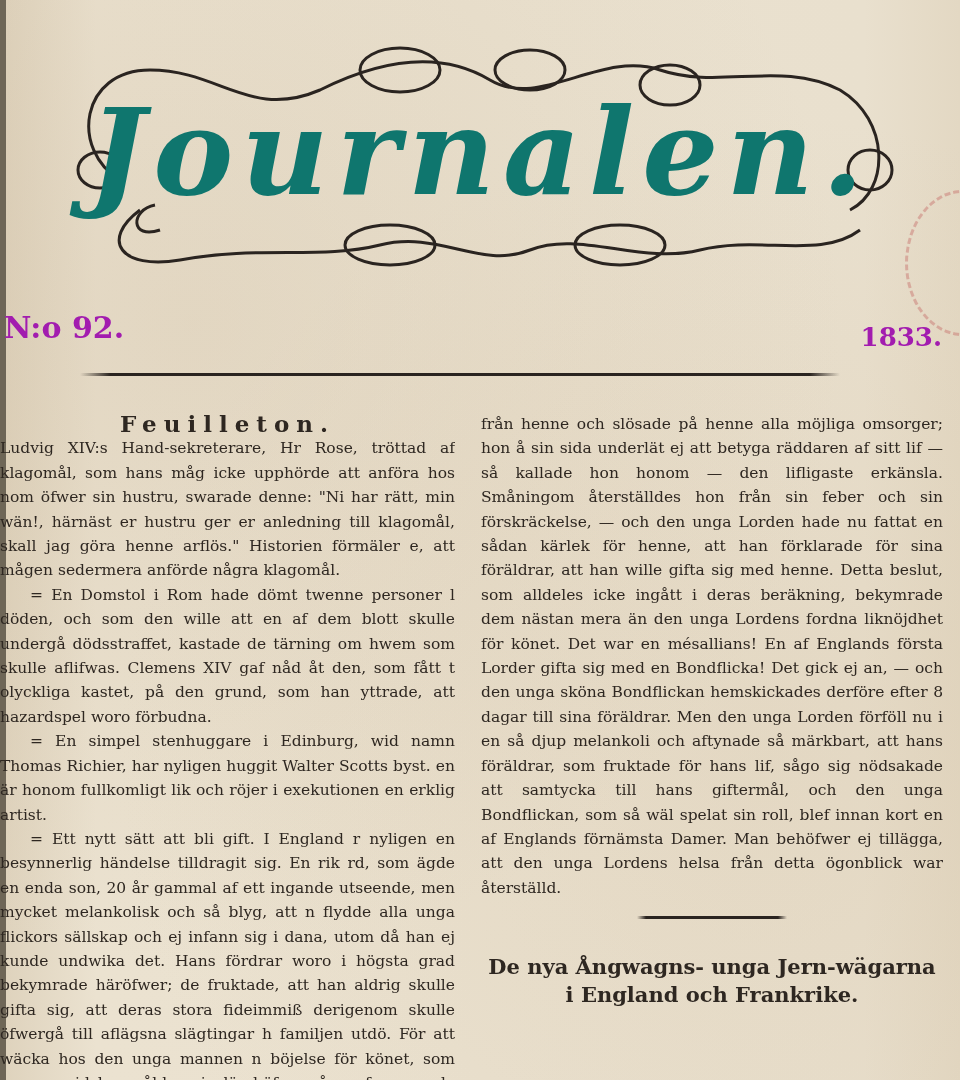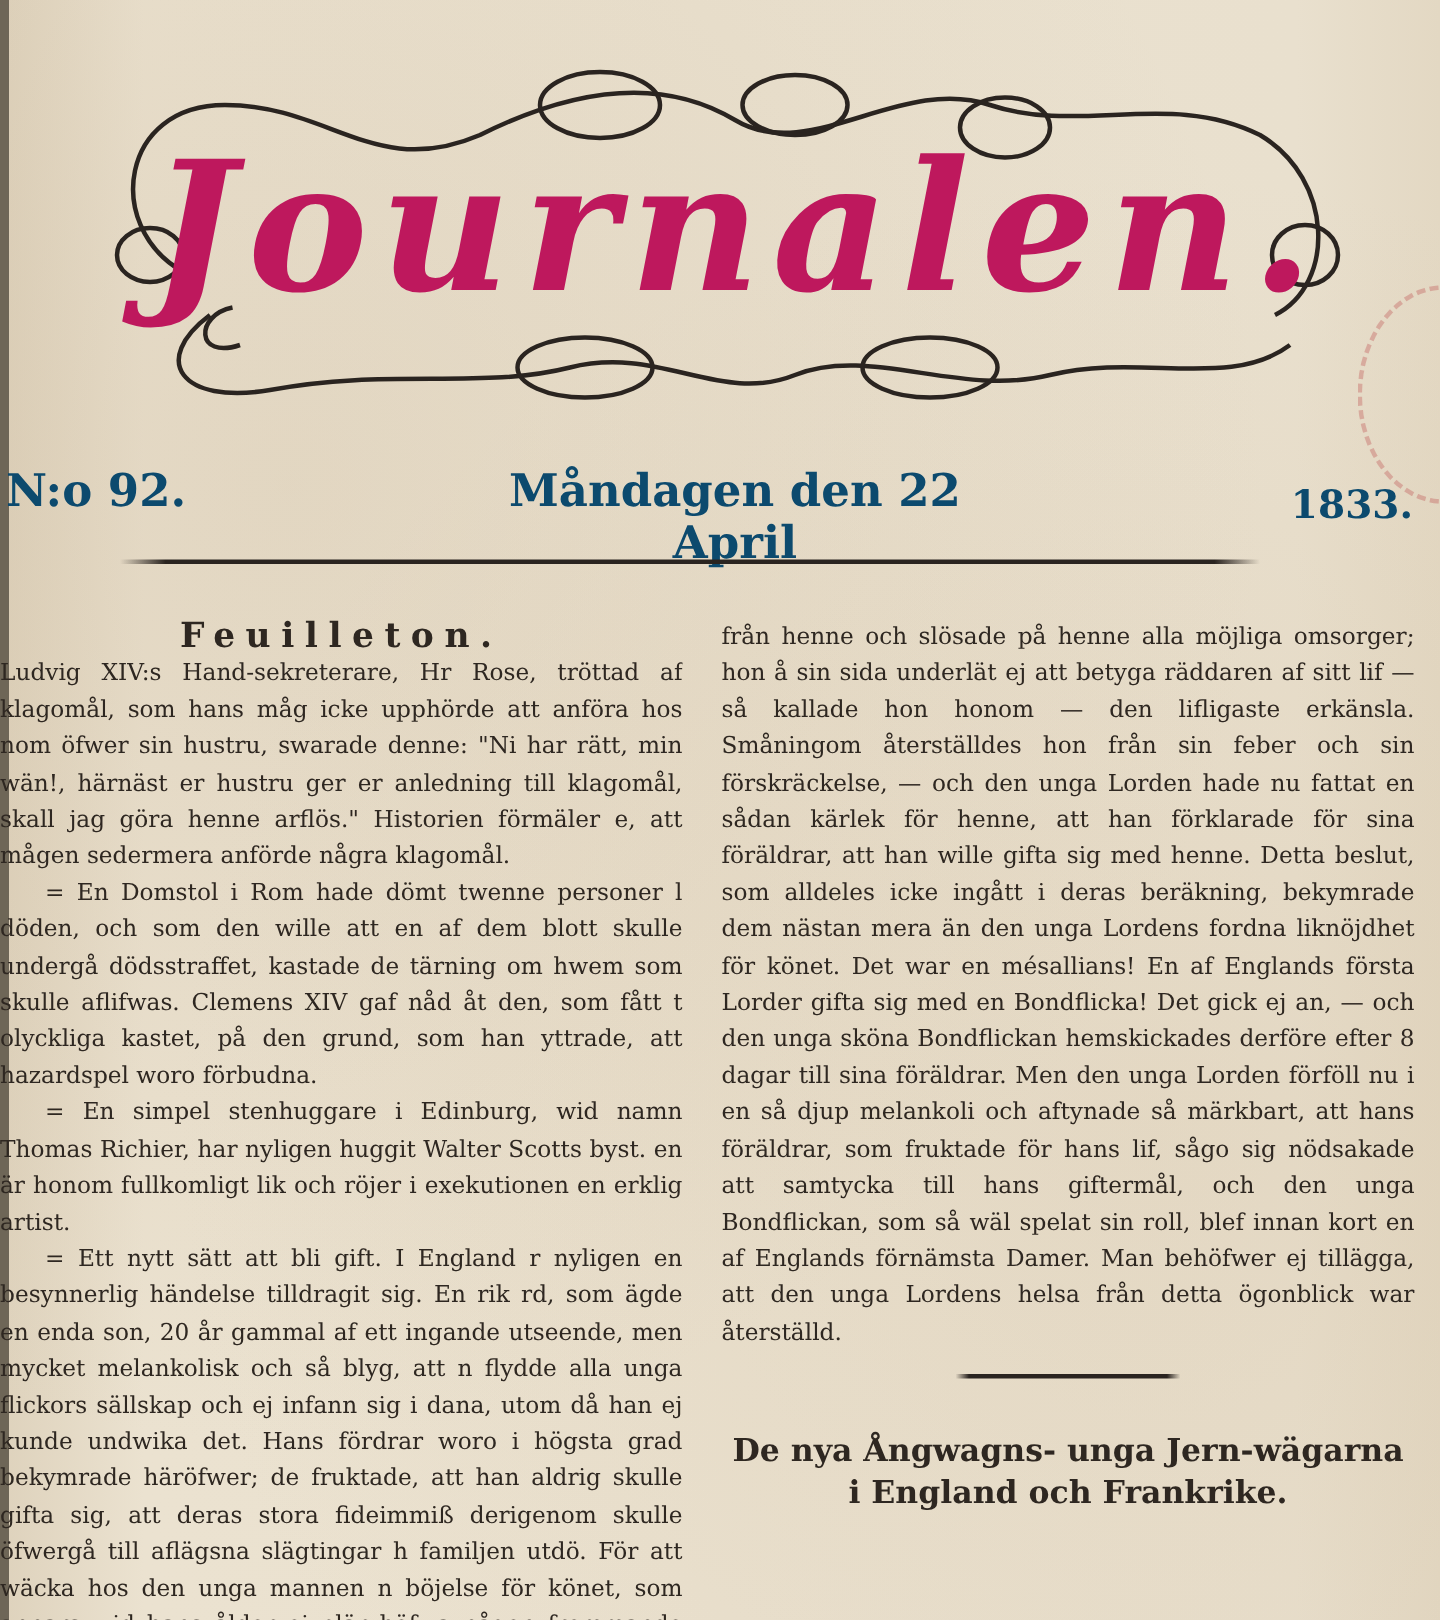--- a/index.html
+++ b/index.html
@@ -15,32 +15,32 @@
   }
   .edge-strip {
     position: absolute; left: 0; top: 0; width: 6px; height: 1080px;
     background: #6e6657;
   }
   .masthead {
     position: absolute; left: 60px; top: 30px; width: 840px; height: 250px;
   }
   .masthead svg { position: absolute; left: 0; top: 0; }
   .masthead-title {
-    position: absolute; left: 12px; top: 62px; width: 840px; text-align: center;
+    position: absolute; left: 0; top: 62px; width: 840px; text-align: center;
     font-family: "DejaVu Serif", serif; font-weight: bold;
-    font-size: 120px; letter-spacing: 8px; color: #be185d;
+    font-size: 120px; letter-spacing: 8px; color: #0f766e;
     line-height: 1; font-style: italic;
   }
   .stamp {
     position: absolute; left: 905px; top: 190px; width: 110px; height: 140px;
     border-radius: 50%; border: 3px dashed rgba(190,80,80,0.35);
   }
   .dateline {
     position: absolute; left: 0; top: 310px; width: 960px; height: 40px;
-    font-family: "DejaVu Serif", serif; font-weight: bold; color: #0c4a6e;
+    font-family: "DejaVu Serif", serif; font-weight: bold; color: #a21caf;
   }
   .dateline .num { position: absolute; left: 4px; top: 0; font-size: 30px; }
   .dateline .date { position: absolute; left: 300px; top: 0; font-size: 30px; width: 380px; text-align: center; }
   .dateline .year { position: absolute; right: 18px; top: 12px; font-size: 26px; }
   .rule-main {
     position: absolute; left: 80px; top: 373px; width: 760px; height: 3px;
     background: linear-gradient(90deg, transparent, #2a2420 4%, #2a2420 96%, transparent);
   }
   .col {
     position: absolute; font-size: 15.5px; line-height: 24.4px; text-align: justify;
@@ -83,21 +83,20 @@
       <path d="M100 200 C 70 210, 70 180, 95 175"></path>
     </g>
   </svg>
   <div class="masthead-title">Journalen.</div>
 </div>
 
 <div class="stamp"></div>
 
 <div class="dateline">
   <span class="num">N:o 92.</span>
-  <span class="date">Måndagen den 22 April</span>
   <span class="year">1833.</span>
 </div>
 <div class="rule-main"></div>
 
 <div class="col col-left left-clip">
   <p class="section-title">Feuilleton.</p>
   <p>Ludvig XIV:s Hand-sekreterare, Hr Rose, tröttad af klagomål, som hans måg icke upphörde att anföra hos nom öfwer sin hustru, swarade denne: "Ni har rätt, min wän!, härnäst er hustru ger er anledning till klagomål, skall jag göra henne arflös." Historien förmäler e, att mågen sedermera anförde några klagomål.</p>
   <p class="indent">= En Domstol i Rom hade dömt twenne personer l döden, och som den wille att en af dem blott skulle undergå dödsstraffet, kastade de tärning om hwem som skulle aflifwas. Clemens XIV gaf nåd åt den, som fått t olyckliga kastet, på den grund, som han yttrade, att hazardspel woro förbudna.</p>
   <p class="indent">= En simpel stenhuggare i Edinburg, wid namn Thomas Richier, har nyligen huggit Walter Scotts byst. en är honom fullkomligt lik och röjer i exekutionen en erklig artist.</p>
   <p class="indent">= Ett nytt sätt att bli gift. I England r nyligen en besynnerlig händelse tilldragit sig. En rik rd, som ägde en enda son, 20 år gammal af ett ingande utseende, men mycket melankolisk och så blyg, att n flydde alla unga flickors sällskap och ej infann sig i dana, utom då han ej kunde undwika det. Hans fördrar woro i högsta grad bekymrade häröfwer; de fruktade, att han aldrig skulle gifta sig, att deras stora fideimmiß derigenom skulle öfwergå till aflägsna slägtingar h familjen utdö. För att wäcka hos den unga mannen n böjelse för könet, som annars wid hans ålder ej plär höfwa någon fremmande åtgärd, widtogo de följande utwäg. De förmådde en af godsets unga Bondflickor, den ackraste som der fanns, att låta fastbinda sig wid ett</p>

